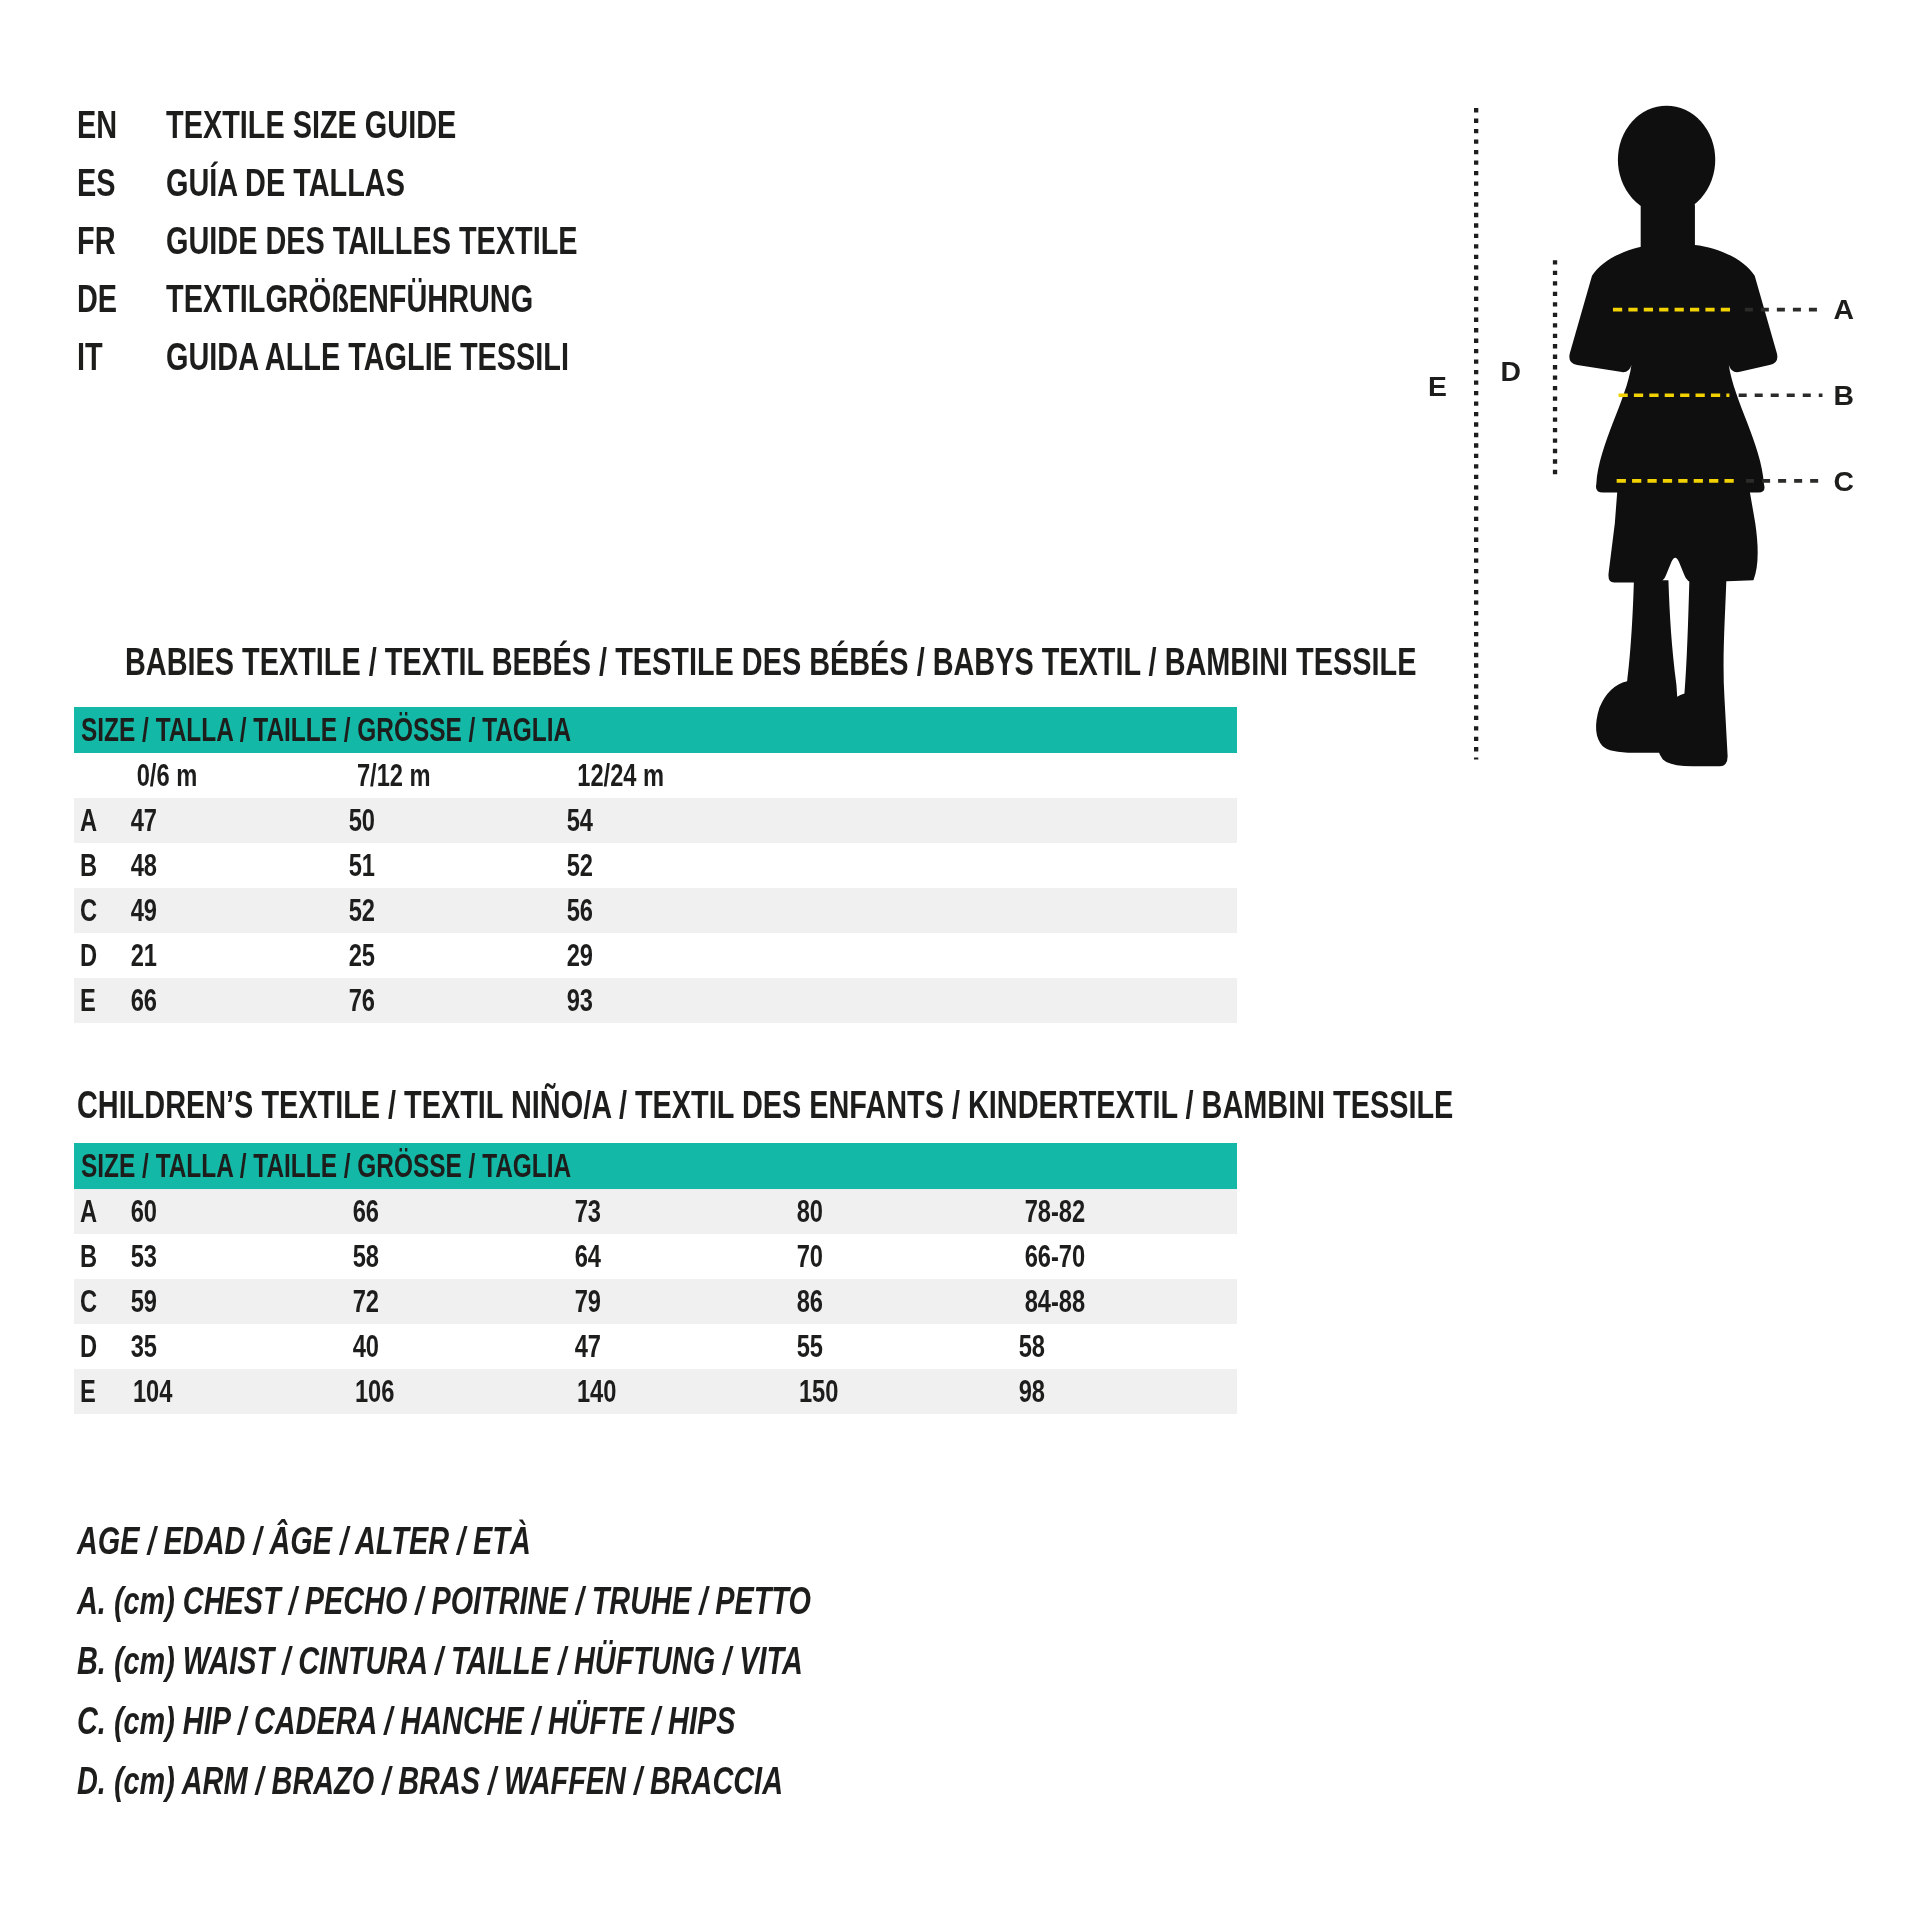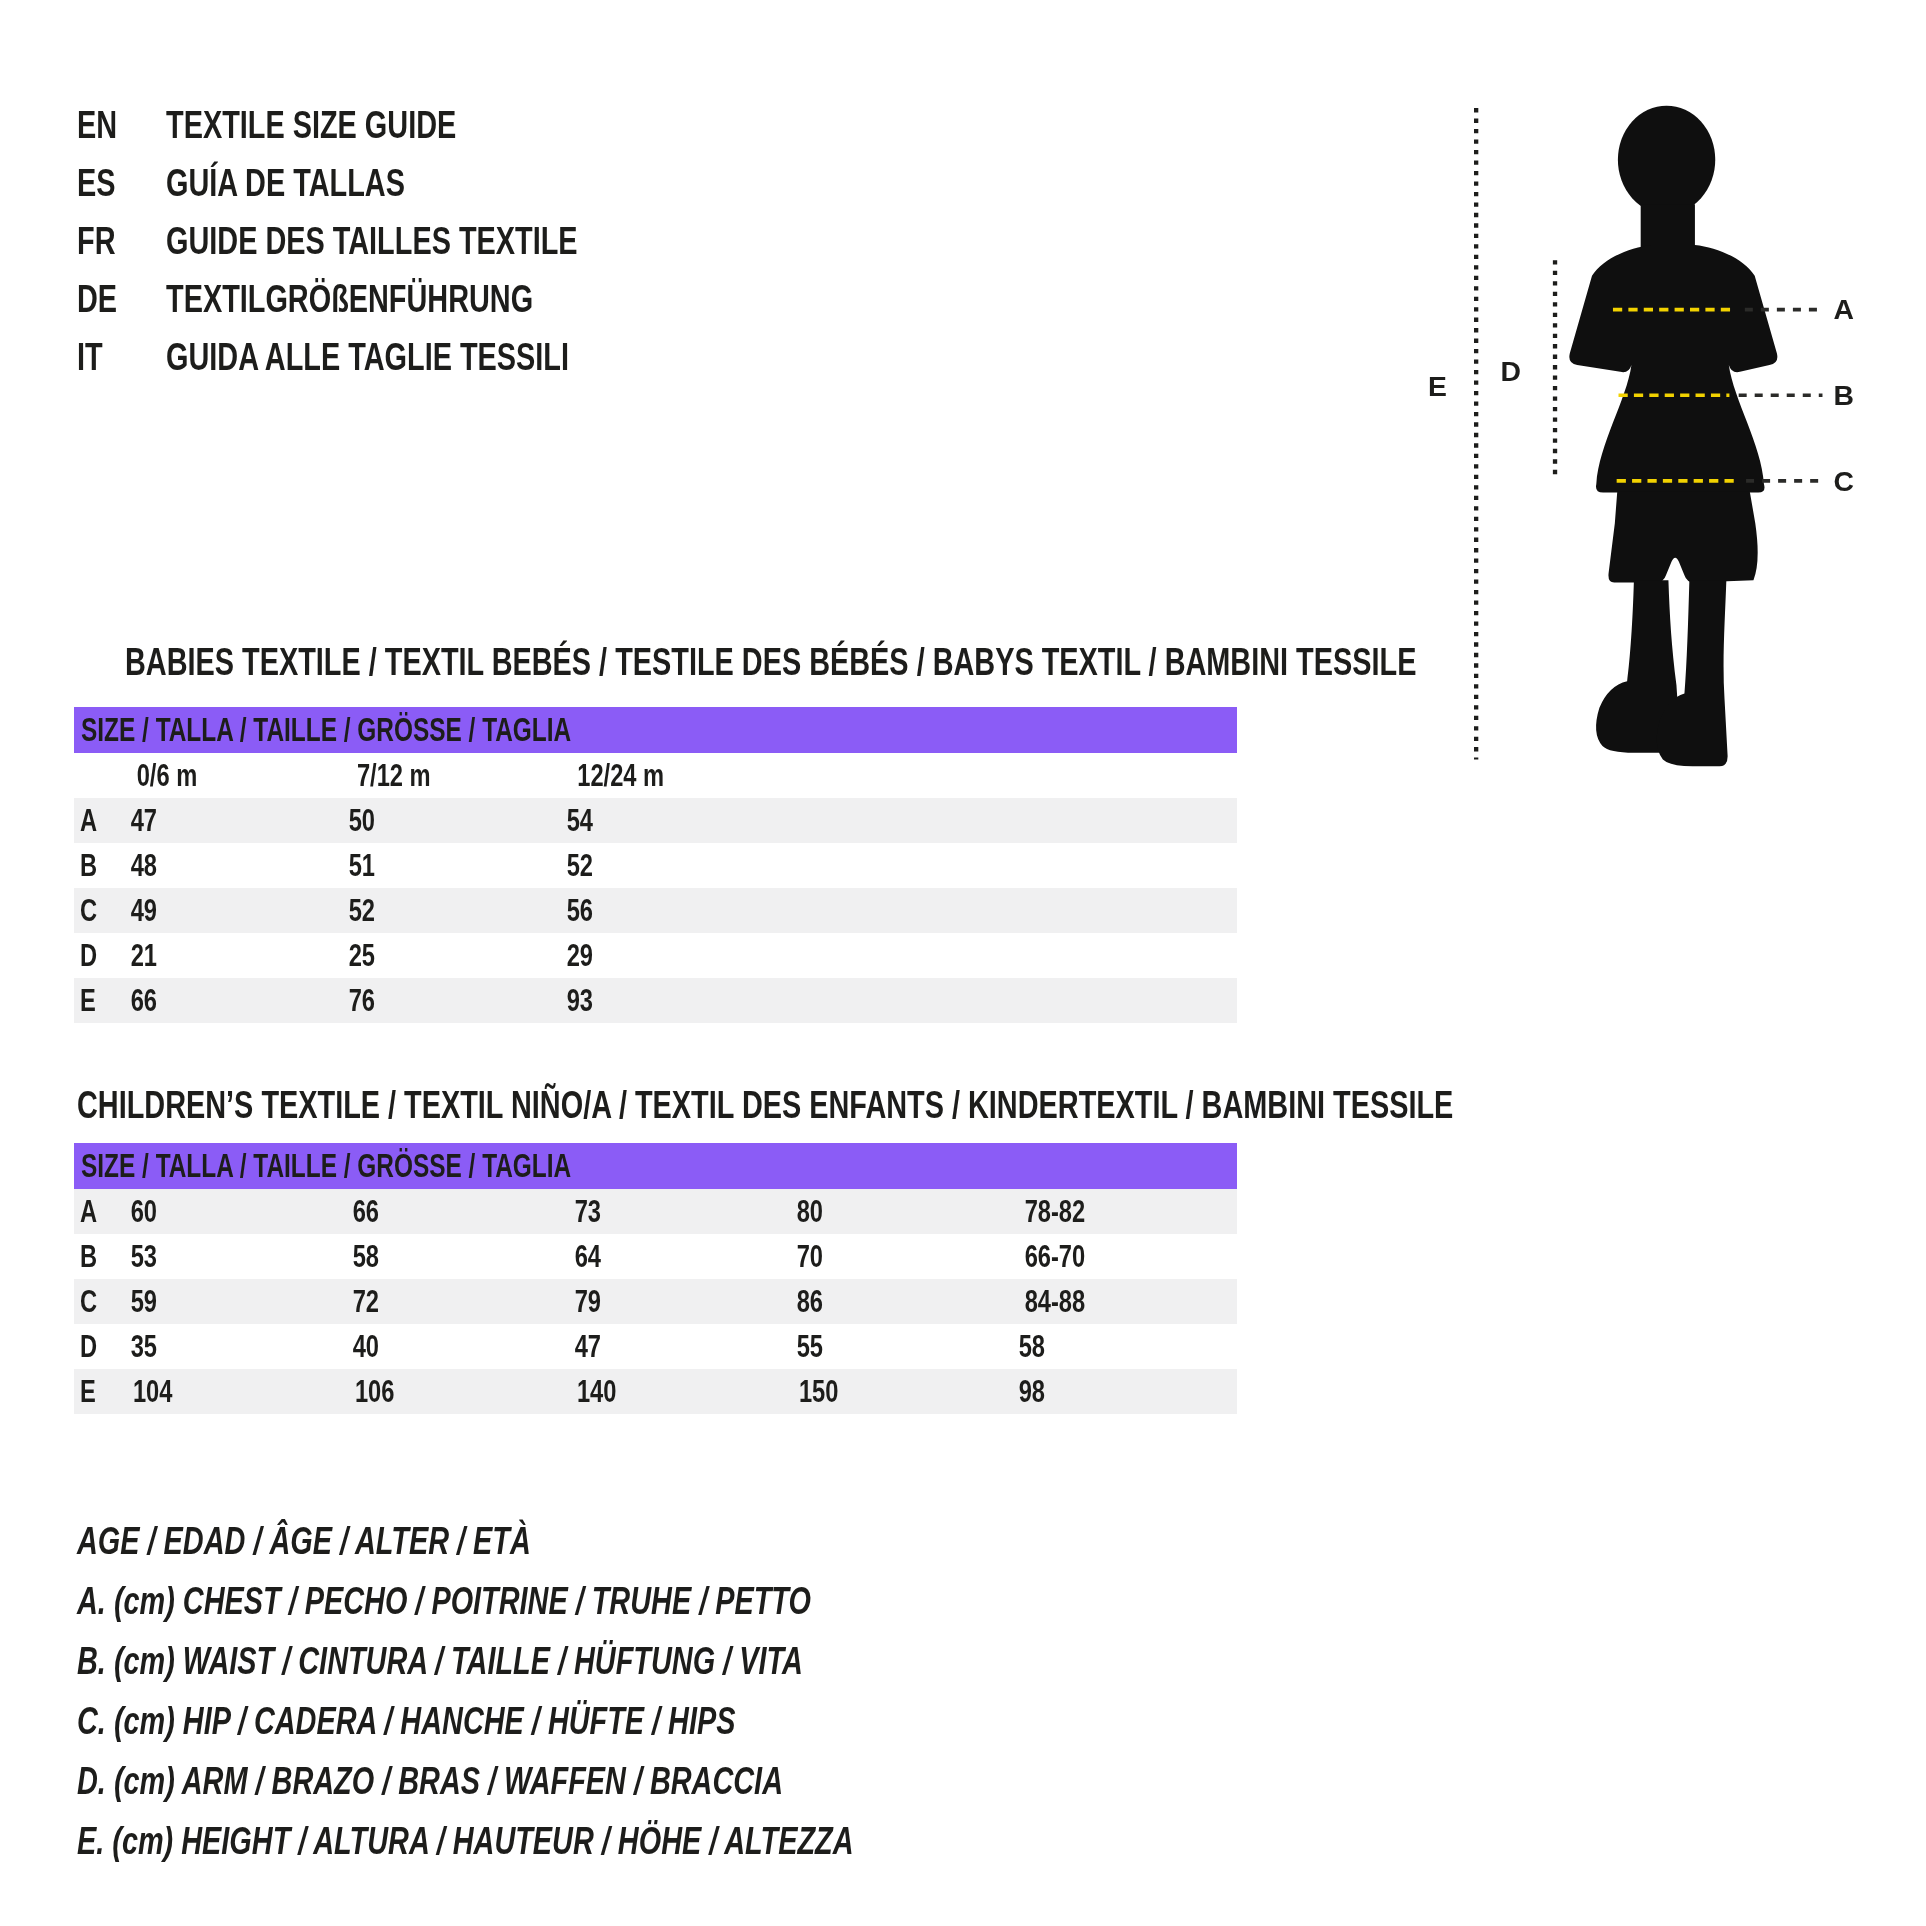--- a/index.html
+++ b/index.html
@@ -19,21 +19,21 @@
 
   
   .section-title{position:absolute;left:77px;font-size:39px;font-weight:700;line-height:43px;white-space:nowrap;}
   .section-title.babies{top:640px;margin-left:48px;}
   .section-title.children{top:1083px;}
 
   
   .size-table{position:absolute;left:74px;width:1163px;}
   .size-table.babies{top:707px;}
   .size-table.children{top:1143px;}
-  .size-bar{height:46px;line-height:46px;background:#8b5cf6;font-size:33px;font-weight:700;padding-left:7.4px;}
+  .size-bar{height:46px;line-height:46px;background:#14b8a6;font-size:33px;font-weight:700;padding-left:7.4px;}
   .trow{display:flex;height:45px;line-height:45px;font-size:32px;font-weight:700;}
   .trow.striped{background:#f0f0f1;}
   .lcell{width:52px;padding-left:6.2px;box-sizing:border-box;flex:0 0 auto;}
   .vcell{flex:0 0 auto;}
   .babies .vcell{width:218px;}
   .children .vcell{width:222px;}
 
   
   .legend{position:absolute;left:77px;top:1511px;}
   .legend-line{height:60px;line-height:60px;font-size:39px;font-weight:700;white-space:nowrap;font-style:italic;}
@@ -194,15 +194,14 @@
     <span class="vcell"><span class="condc">98</span></span>
   </div>
 </div>
 
 <div class="legend">
   <div class="legend-line"><span class="cond">AGE / EDAD / ÂGE / ALTER / ETÀ</span></div>
   <div class="legend-line"><span class="cond">A. (cm) CHEST / PECHO / POITRINE / TRUHE / PETTO</span></div>
   <div class="legend-line"><span class="cond">B. (cm) WAIST / CINTURA / TAILLE / HÜFTUNG / VITA</span></div>
   <div class="legend-line"><span class="cond">C. (cm) HIP / CADERA / HANCHE / HÜFTE / HIPS</span></div>
   <div class="legend-line"><span class="cond">D. (cm) ARM / BRAZO / BRAS / WAFFEN / BRACCIA</span></div>
-  <div class="legend-line"><span class="cond">E. (cm) HEIGHT / ALTURA / HAUTEUR / HÖHE / ALTEZZA</span></div>
 </div>
 
 
 </body></html>

